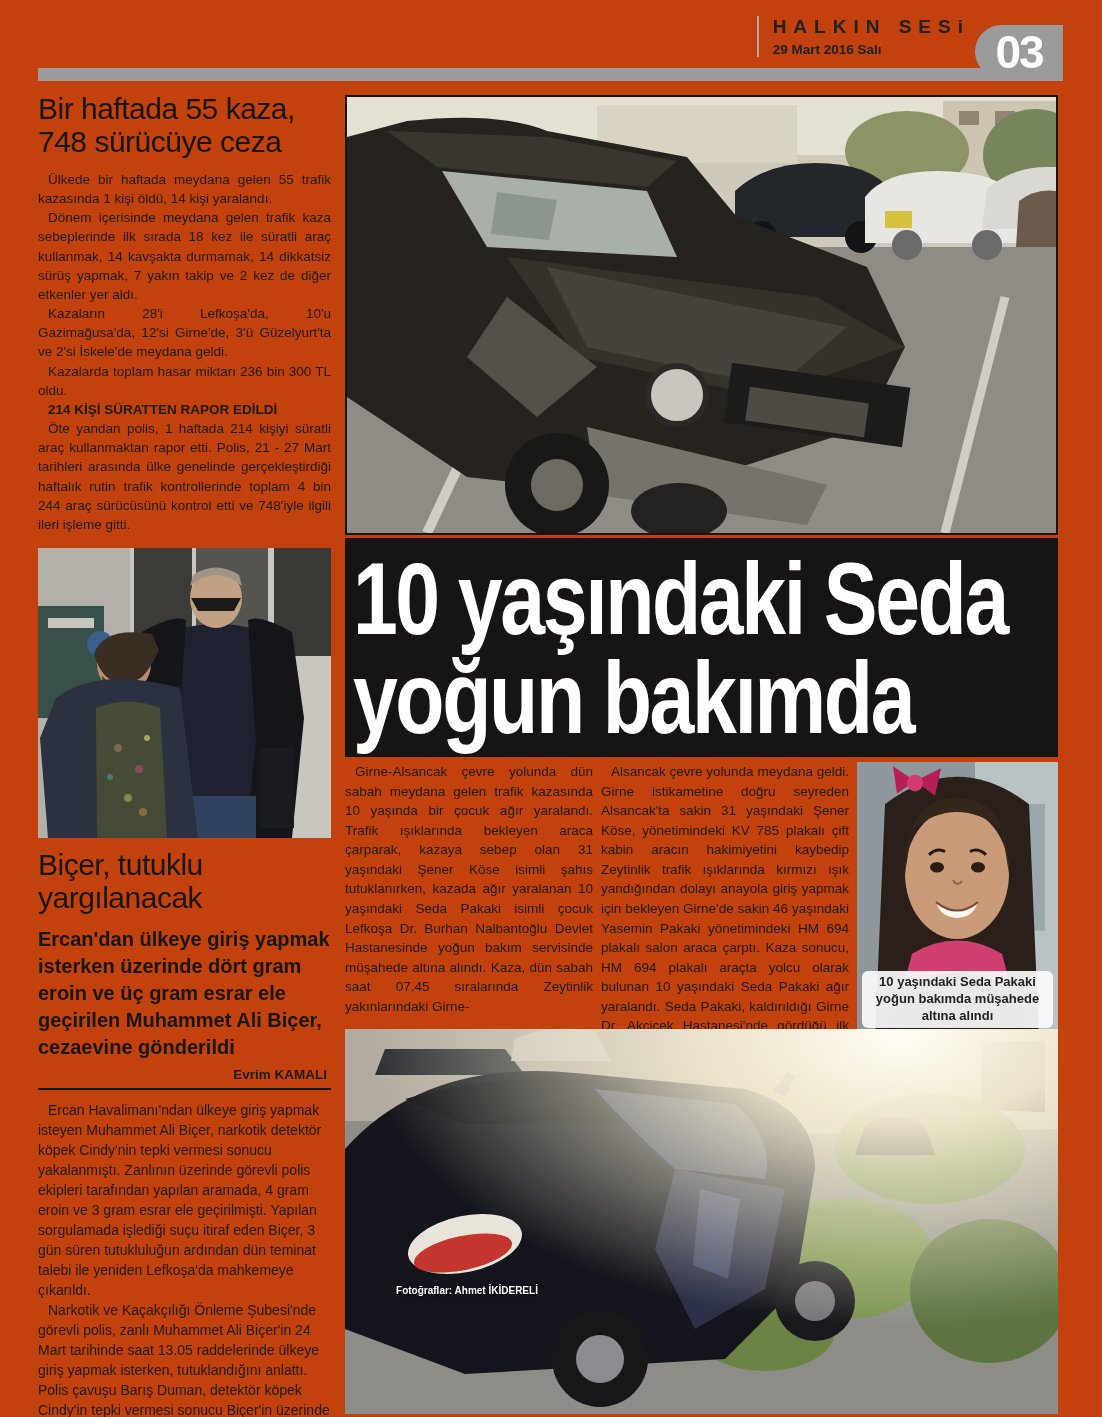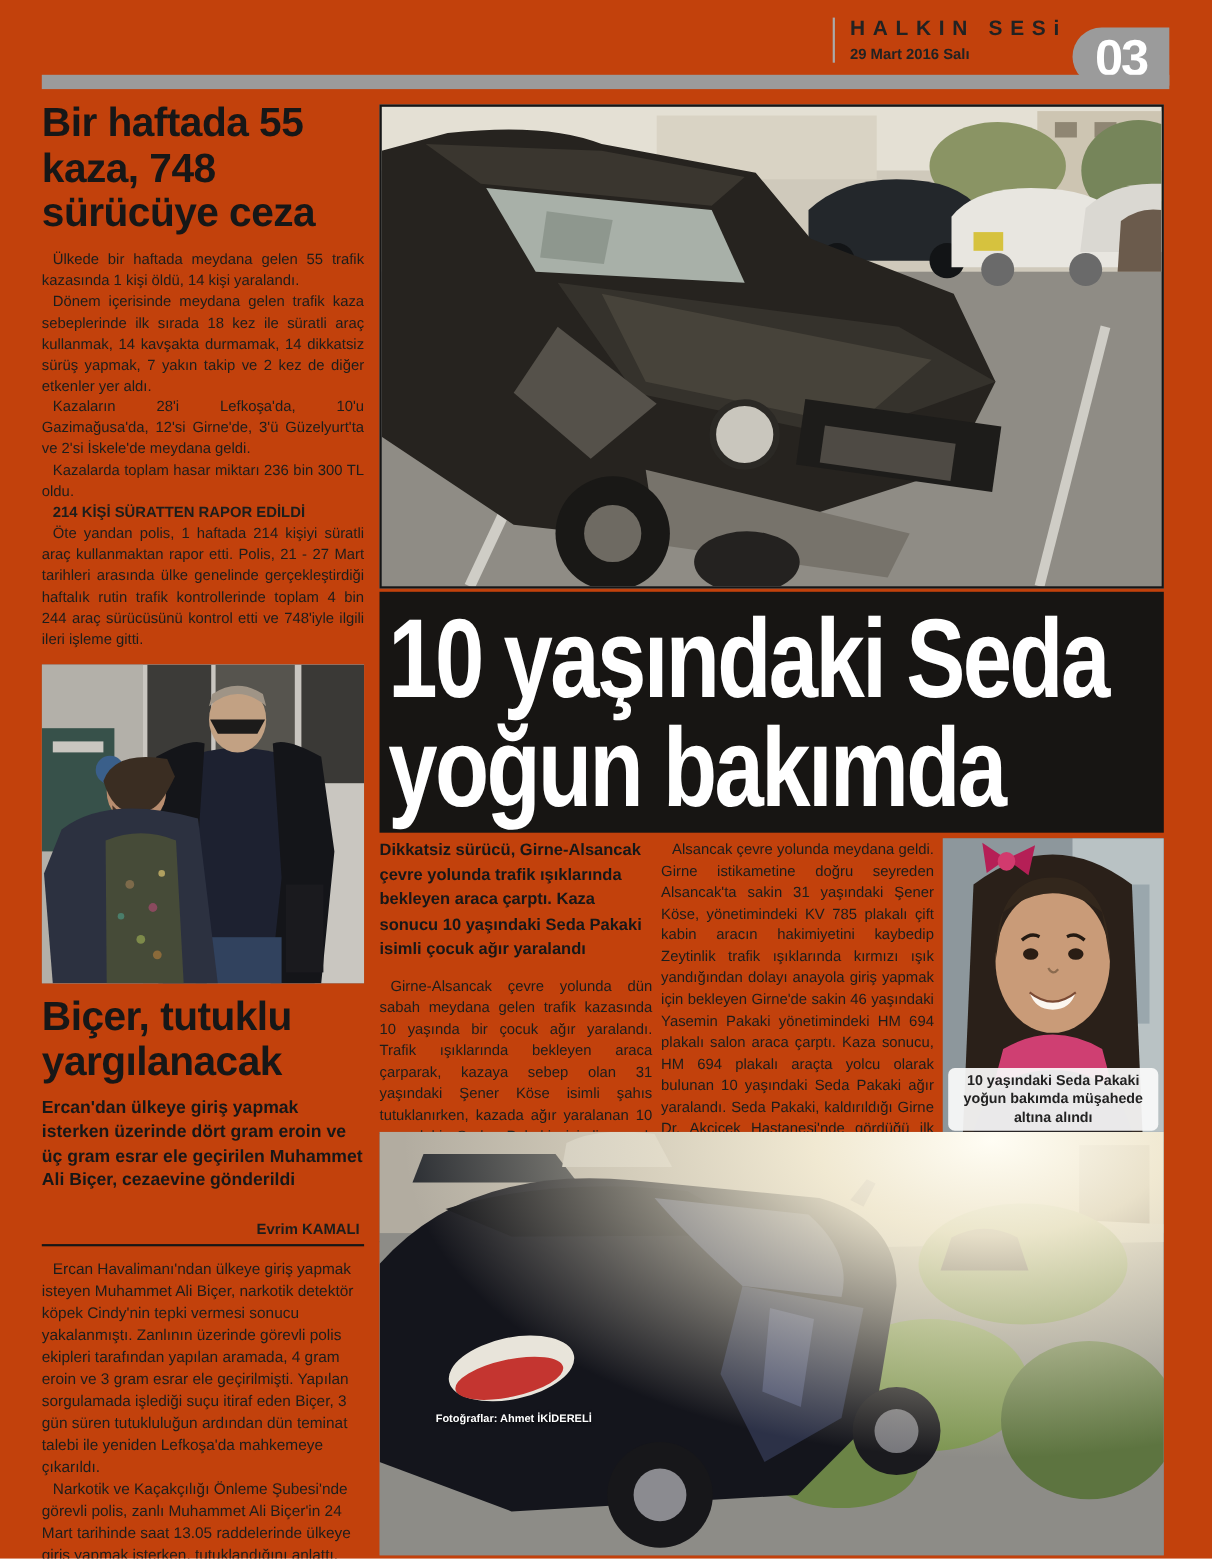--- a/index.html
+++ b/index.html
@@ -9,28 +9,28 @@
   .mast-text{position:absolute;right:132px;top:16px;border-left:2px solid #aaa;padding-left:14px;}
   .paper-name{font-size:19px;font-weight:bold;letter-spacing:7px;color:#222;}
   .issue-date{font-size:13.5px;font-weight:bold;color:#222;margin-top:4px;}
   .page-badge{position:absolute;right:39px;top:13px;width:88px;height:53px;background:#9b9b9b;
               border-radius:46px 0 0 46px;display:flex;align-items:center;justify-content:center;margin-top:12px;}
   .page-badge span{color:#fff;font-size:46px;font-weight:bold;letter-spacing:-2px;line-height:1;}
   .mast-bar{position:absolute;left:38px;right:39px;top:68px;height:13px;background:#9b9b9b;}
   
   .col-left{position:absolute;left:38px;top:92px;width:293px;}
   .col-main{position:absolute;left:345px;top:95px;width:713px;}
-  h1,h2{font-size:37px;line-height:1.1;font-weight:bold;letter-spacing:-0.5px;margin:0 0 12px 0;color:#171717;}
+  h1,h2{font-size:30px;line-height:1.1;font-weight:normal;letter-spacing:-0.5px;margin:0 0 12px 0;color:#171717;}
   .body-just p{font-size:13.5px;line-height:1.42;text-align:justify;margin:0;text-indent:10px;}
   .body-rag p{font-size:14px;line-height:1.43;margin:0;text-indent:10px;}
   .subhead{font-size:13.5px;font-weight:bold;margin:14px 0 0 10px;}
   .photo{position:relative;overflow:hidden;background:#888;}
   .photo svg{display:block;width:100%;height:100%;}
   .photo-men{width:293px;height:290px;margin:14px 0 10px 0;}
-  .deck{font-size:16px;font-weight:bold;line-height:1.35;margin:2px 0 26px 0;color:#171717;}
+  .deck{font-size:20px;font-weight:bold;line-height:1.35;margin:2px 0 6px 0;color:#171717;}
   .byline{font-size:13.5px;font-weight:bold;text-align:right;margin:4px 4px 6px 0;}
   .rule{border:0;border-top:2px solid #161616;margin:0 0 10px 0;}
   
   .photo-top{width:709px;height:436px;border:2px solid #161616;}
   .cap-overlay{position:absolute;color:#fff;font-weight:bold;text-align:center;
                text-shadow:0 1px 3px rgba(0,0,0,.55);}
   .cap-top{left:235px;top:270px;width:150px;font-size:15.5px;line-height:1.35;}
   .cap-bottom{left:42px;top:255px;width:160px;font-size:10px;line-height:1.35;}
   .headline-box{margin-top:3px;width:713px;height:219px;background:#171513;overflow:hidden;padding-top:12px;box-sizing:border-box;}
   .headline-line{color:#fff;font-weight:bold;font-size:102px;line-height:0.97;white-space:nowrap;
@@ -152,21 +152,20 @@
       </svg>
     </div>
 
     <div class="headline-box">
       <div class="headline-line">10 yaşındaki Seda</div>
       <div class="headline-line">yoğun bakımda</div>
     </div>
 
     <div class="story-row">
       <div class="story-col">
-        <div class="story-deck">Dikkatsiz sürücü, Girne-Alsancak çevre yolunda trafik ışıklarında bekleyen araca çarptı. Kaza sonucu 10 yaşındaki Seda Pakaki isimli çocuk ağır yaralandı</div>
         <p>Girne-Alsancak çevre yolunda dün sabah meydana gelen trafik kazasında 10 yaşında bir çocuk ağır yaralandı. Trafik ışıklarında bekleyen araca çarparak, kazaya sebep olan 31 yaşındaki Şener Köse isimli şahıs tutuklanırken, kazada ağır yaralanan 10 yaşındaki Seda Pakaki isimli çocuk Lefkoşa Dr. Burhan Nalbantoğlu Devlet Hastanesinde yoğun bakım servisinde müşahede altına alındı. Kaza, dün sabah saat 07.45 sıralarında Zeytinlik yakınlarındaki Girne-</p>
       </div>
       <div class="story-col">
         <p>Alsancak çevre yolunda meydana geldi. Girne istikametine doğru seyreden Alsancak'ta sakin 31 yaşındaki Şener Köse, yönetimindeki KV 785 plakalı çift kabin aracın hakimiyetini kaybedip Zeytinlik trafik ışıklarında kırmızı ışık yandığından dolayı anayola giriş yapmak için bekleyen Girne'de sakin 46 yaşındaki Yasemin Pakaki yönetimindeki HM 694 plakalı salon araca çarptı. Kaza sonucu, HM 694 plakalı araçta yolcu olarak bulunan 10 yaşındaki Seda Pakaki ağır yaralandı. Seda Pakaki, kaldırıldığı Girne Dr. Akçiçek Hastanesi'nde gördüğü ilk yardım tedavisinin ardından Lefkoşa Dr. Burhan Nalbantoğlu Devlet Hastanesine sevk edilerek Yoğun Bakım Servisi'nde müşahede altına alındı.</p>
         <p>KV 785 plakalı araç sürücüsü Şener Köse ise tutuklandı.</p>
       </div>
       <div class="photo photo-girl">
         <svg viewBox="0 0 201 262" preserveAspectRatio="none">
           <rect width="201" height="262" fill="#8d979c"></rect>
           <rect x="118" width="83" height="262" fill="#b9c2c4"></rect>

